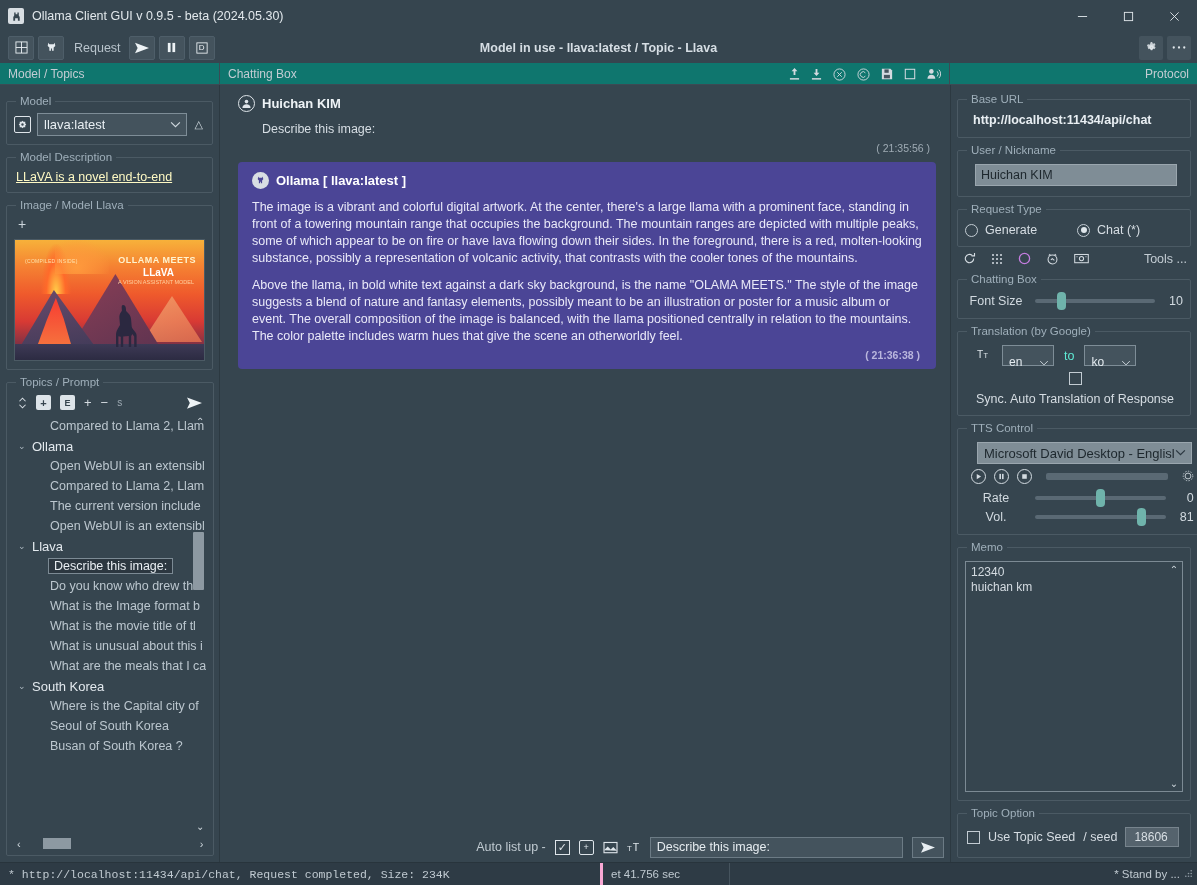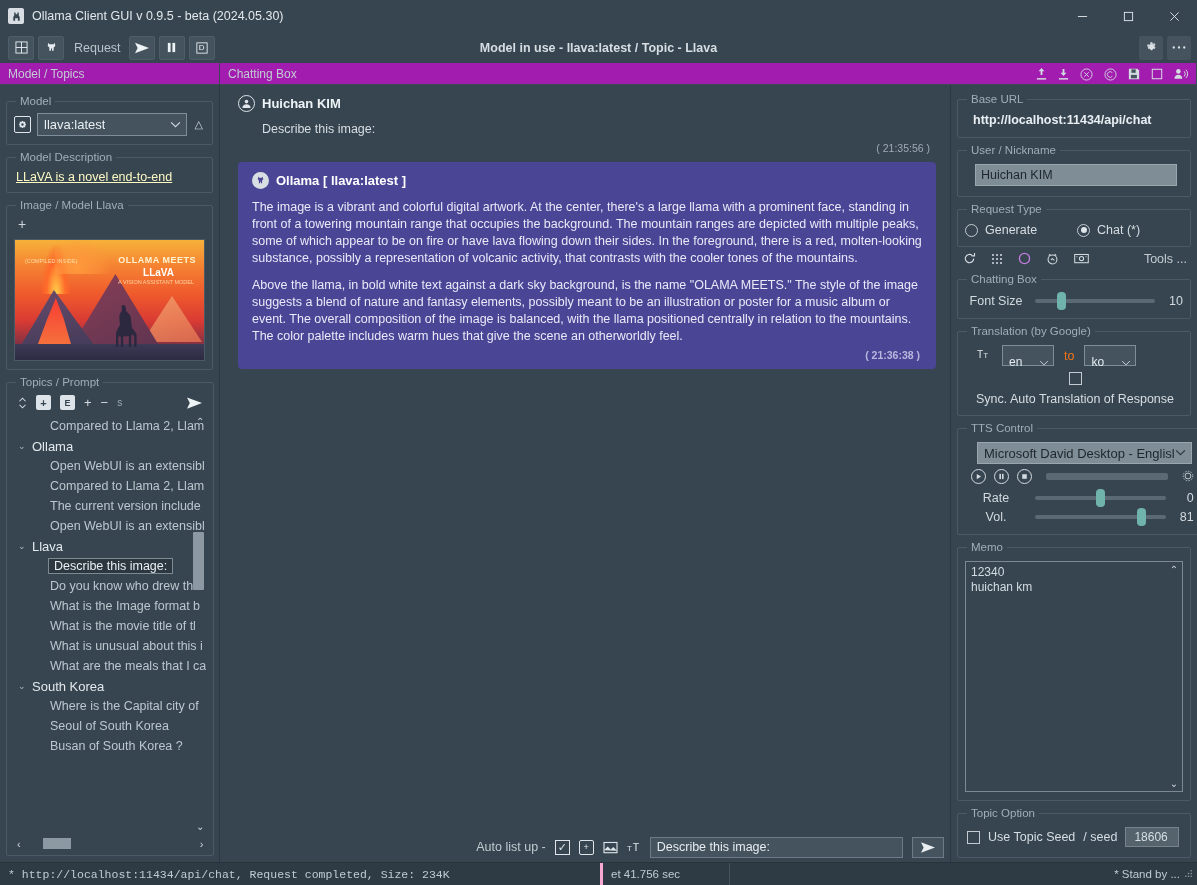--- a/index.html
+++ b/index.html
@@ -63,21 +63,21 @@
   .tb-sq {
     width: 24px; height: 24px;
     background: #44535d; border-radius: 2px;
     display: flex; align-items: center; justify-content: center;
     color: #e0e6ea; font-size: 13px;
   }
 
   
   .headerstrip {
     height: 22px; flex: 0 0 22px;
-    display: flex; background: #a21caf;
+    display: flex; background: #0f766e;
     border-bottom: 1px solid #3c4a54;
   }
   .hs-cell {
     display: flex; align-items: center;
     font-size: 12px; color: #c3ccd3;
     border-right: 1px solid #3c4a54;
     padding-left: 8px;
   }
   .hs-left { width: 220px; }
   .hs-mid { flex: 1; position: relative; }
@@ -428,20 +428,21 @@
         <span class="hs-ic">
           <svg width="14" height="12" viewBox="0 0 16 13" fill="#d3dae0">
               <circle cx="5" cy="3.5" r="2.6"></circle>
               <path d="M0.5 12c0-2.8 2-4.6 4.5-4.6S9.5 9.2 9.5 12z"></path>
               <path d="M11.6 3.4a4.4 4.4 0 010 6" fill="none" stroke="#d3dae0" stroke-width="1.1"></path>
               <path d="M13.6 1.6a6.8 6.8 0 010 9.6" fill="none" stroke="#d3dae0" stroke-width="1.1"></path>
             </svg>
         </span>
       </div>
     </div>
+    <div class="hs-cell hs-right">Protocol</div>
   </div>
 
   <div class="body">
 
     <div class="left">
 
       <fieldset class="grp">
         <legend>Model</legend>
         <div class="row">
           <span class="icon-sq">
@@ -738,21 +739,21 @@
                 <text x="0" y="11" font-size="11" font-family="Liberation Sans" fill="#dee5ea">T</text>
                 <text x="7" y="11" font-size="8" font-family="Liberation Sans" fill="#dee5ea">T</text>
               </svg>
           </span>
           <span class="minicombo" style="width:52px;">
             <span>en</span>
             <span><svg width="10" height="6" viewBox="0 0 12 8" fill="none" stroke="#cfd8de" stroke-width="1.3">
                   <path d="M1 1.5L6 6.5L11 1.5"></path>
                 </svg></span>
           </span>
-          <span style="font-size:12.5px;color:#f97316;">to</span>
+          <span style="font-size:12.5px;color:#5eead4;">to</span>
           <span class="minicombo" style="width:52px;">
             <span>ko</span>
             <span><svg width="10" height="6" viewBox="0 0 12 8" fill="none" stroke="#cfd8de" stroke-width="1.3">
                   <path d="M1 1.5L6 6.5L11 1.5"></path>
                 </svg></span>
           </span>
         </div>
         <div class="ckrow">
           <span class="ck"></span>
           <span class="rlbl">Sync. Auto Translation of Response</span>

